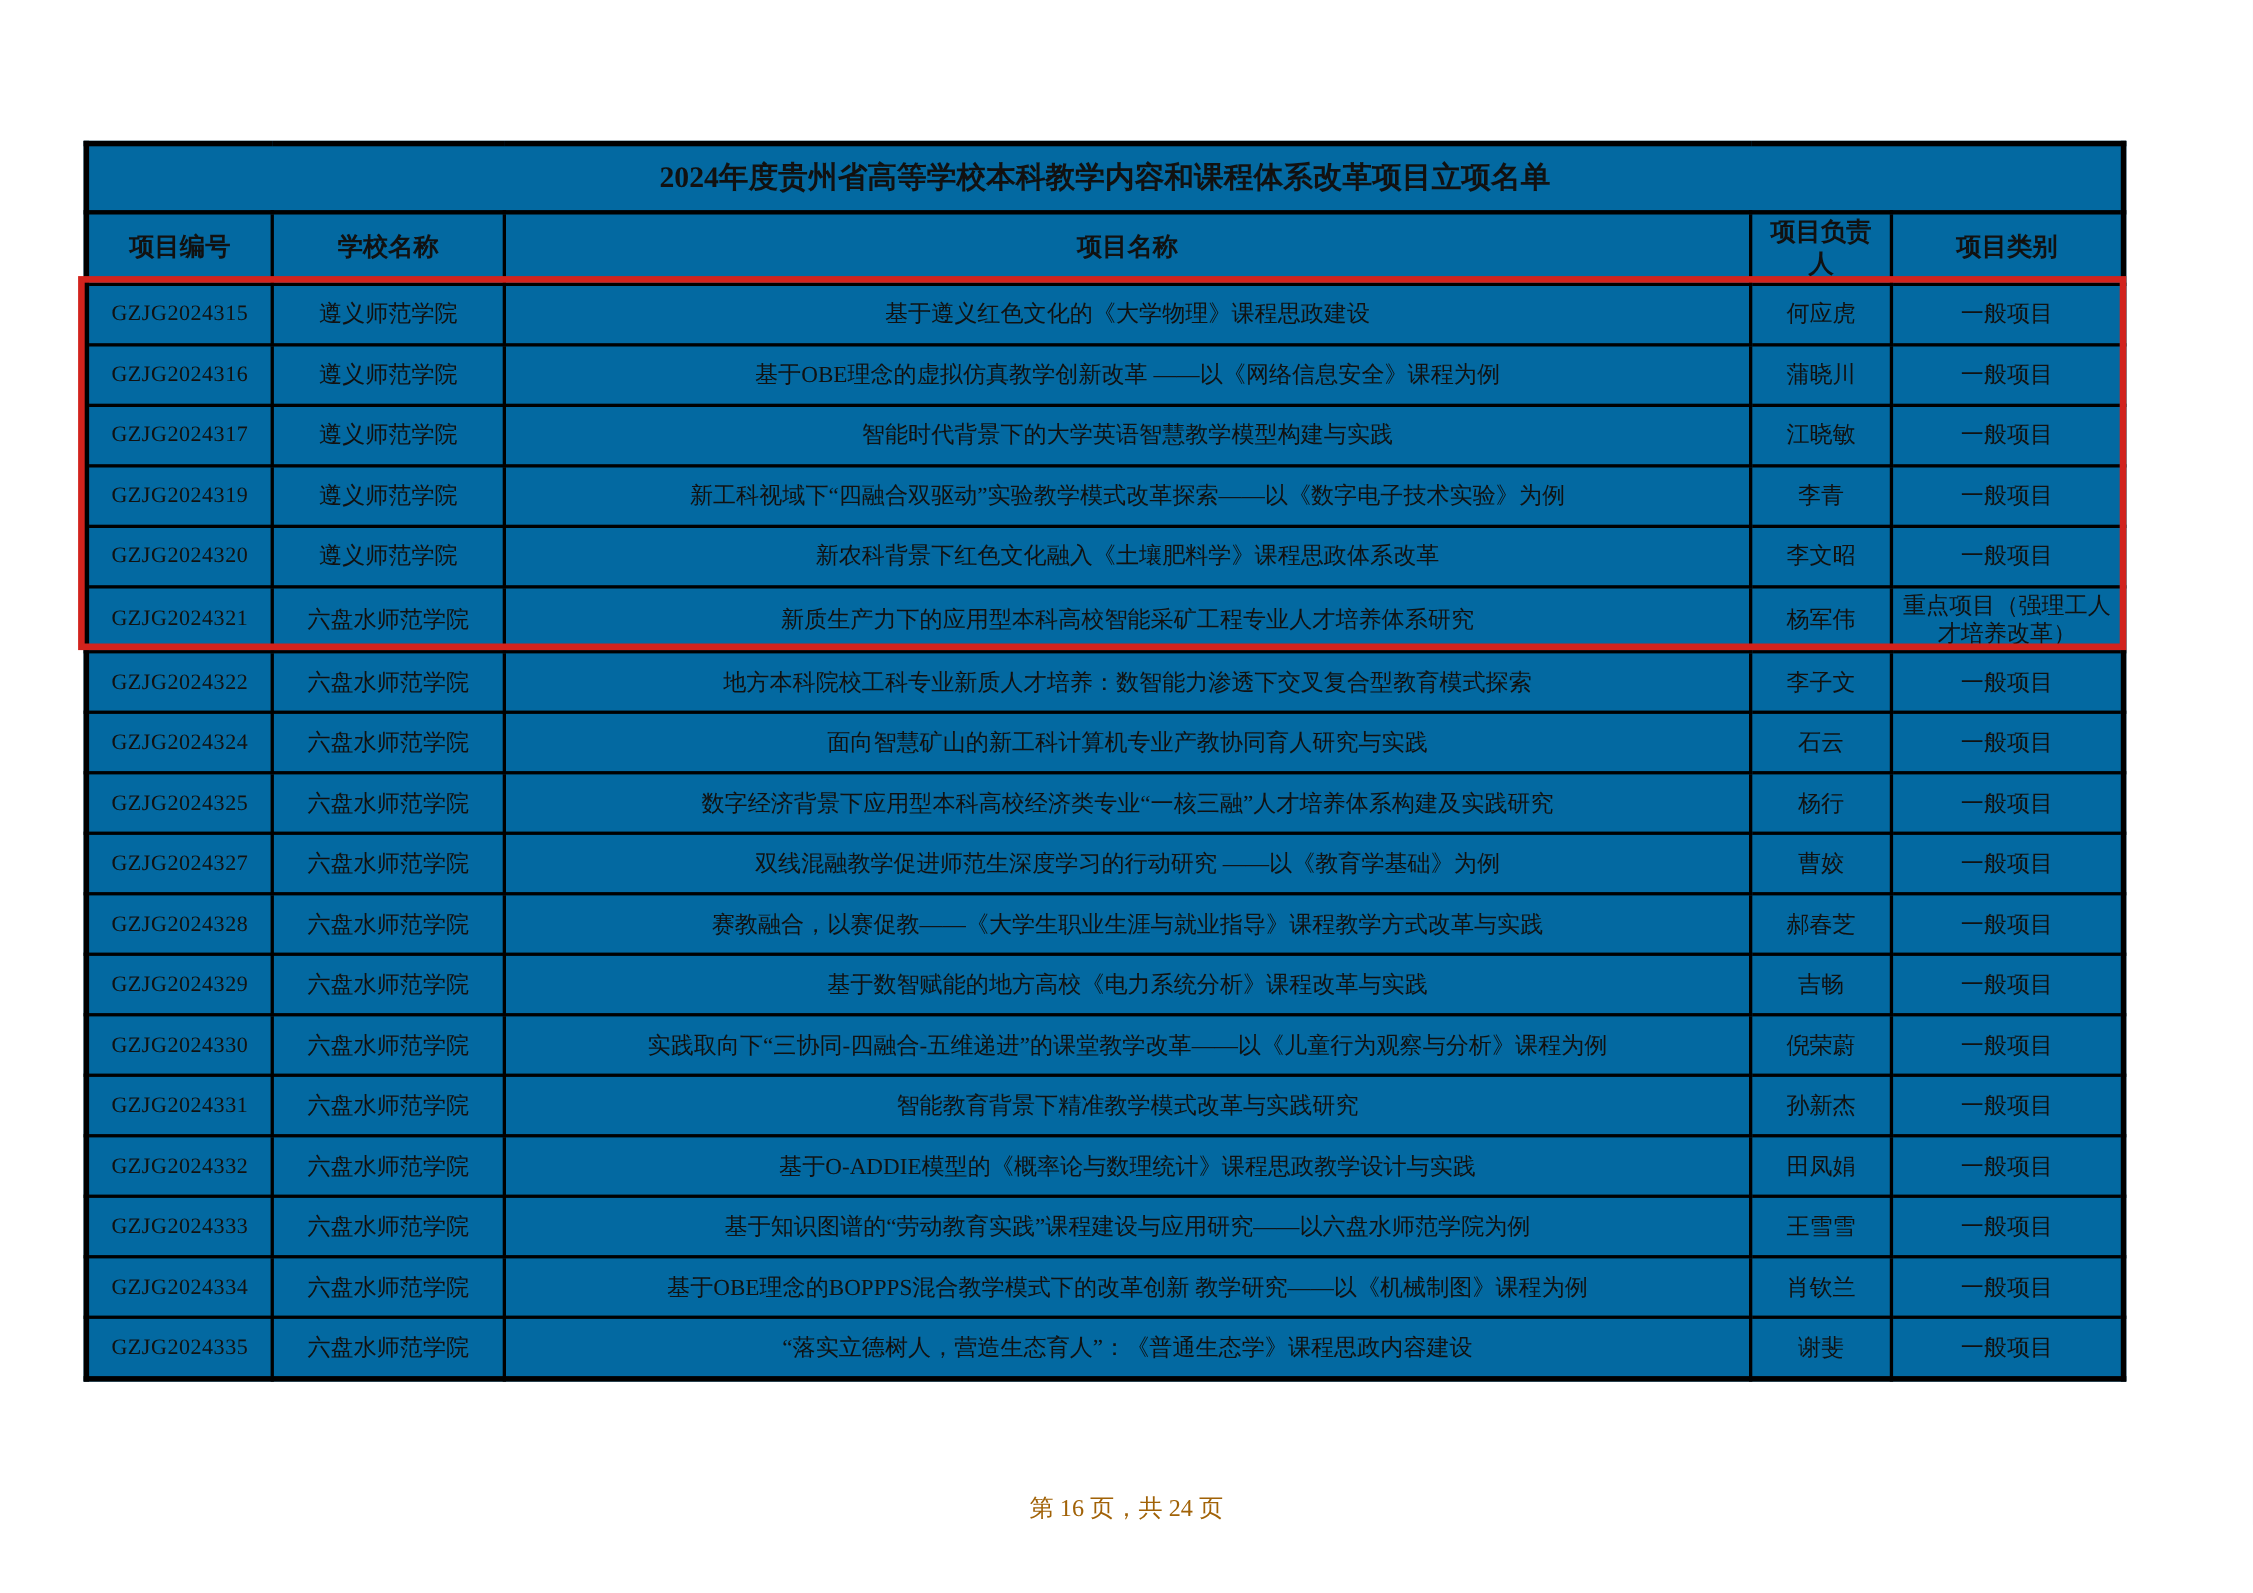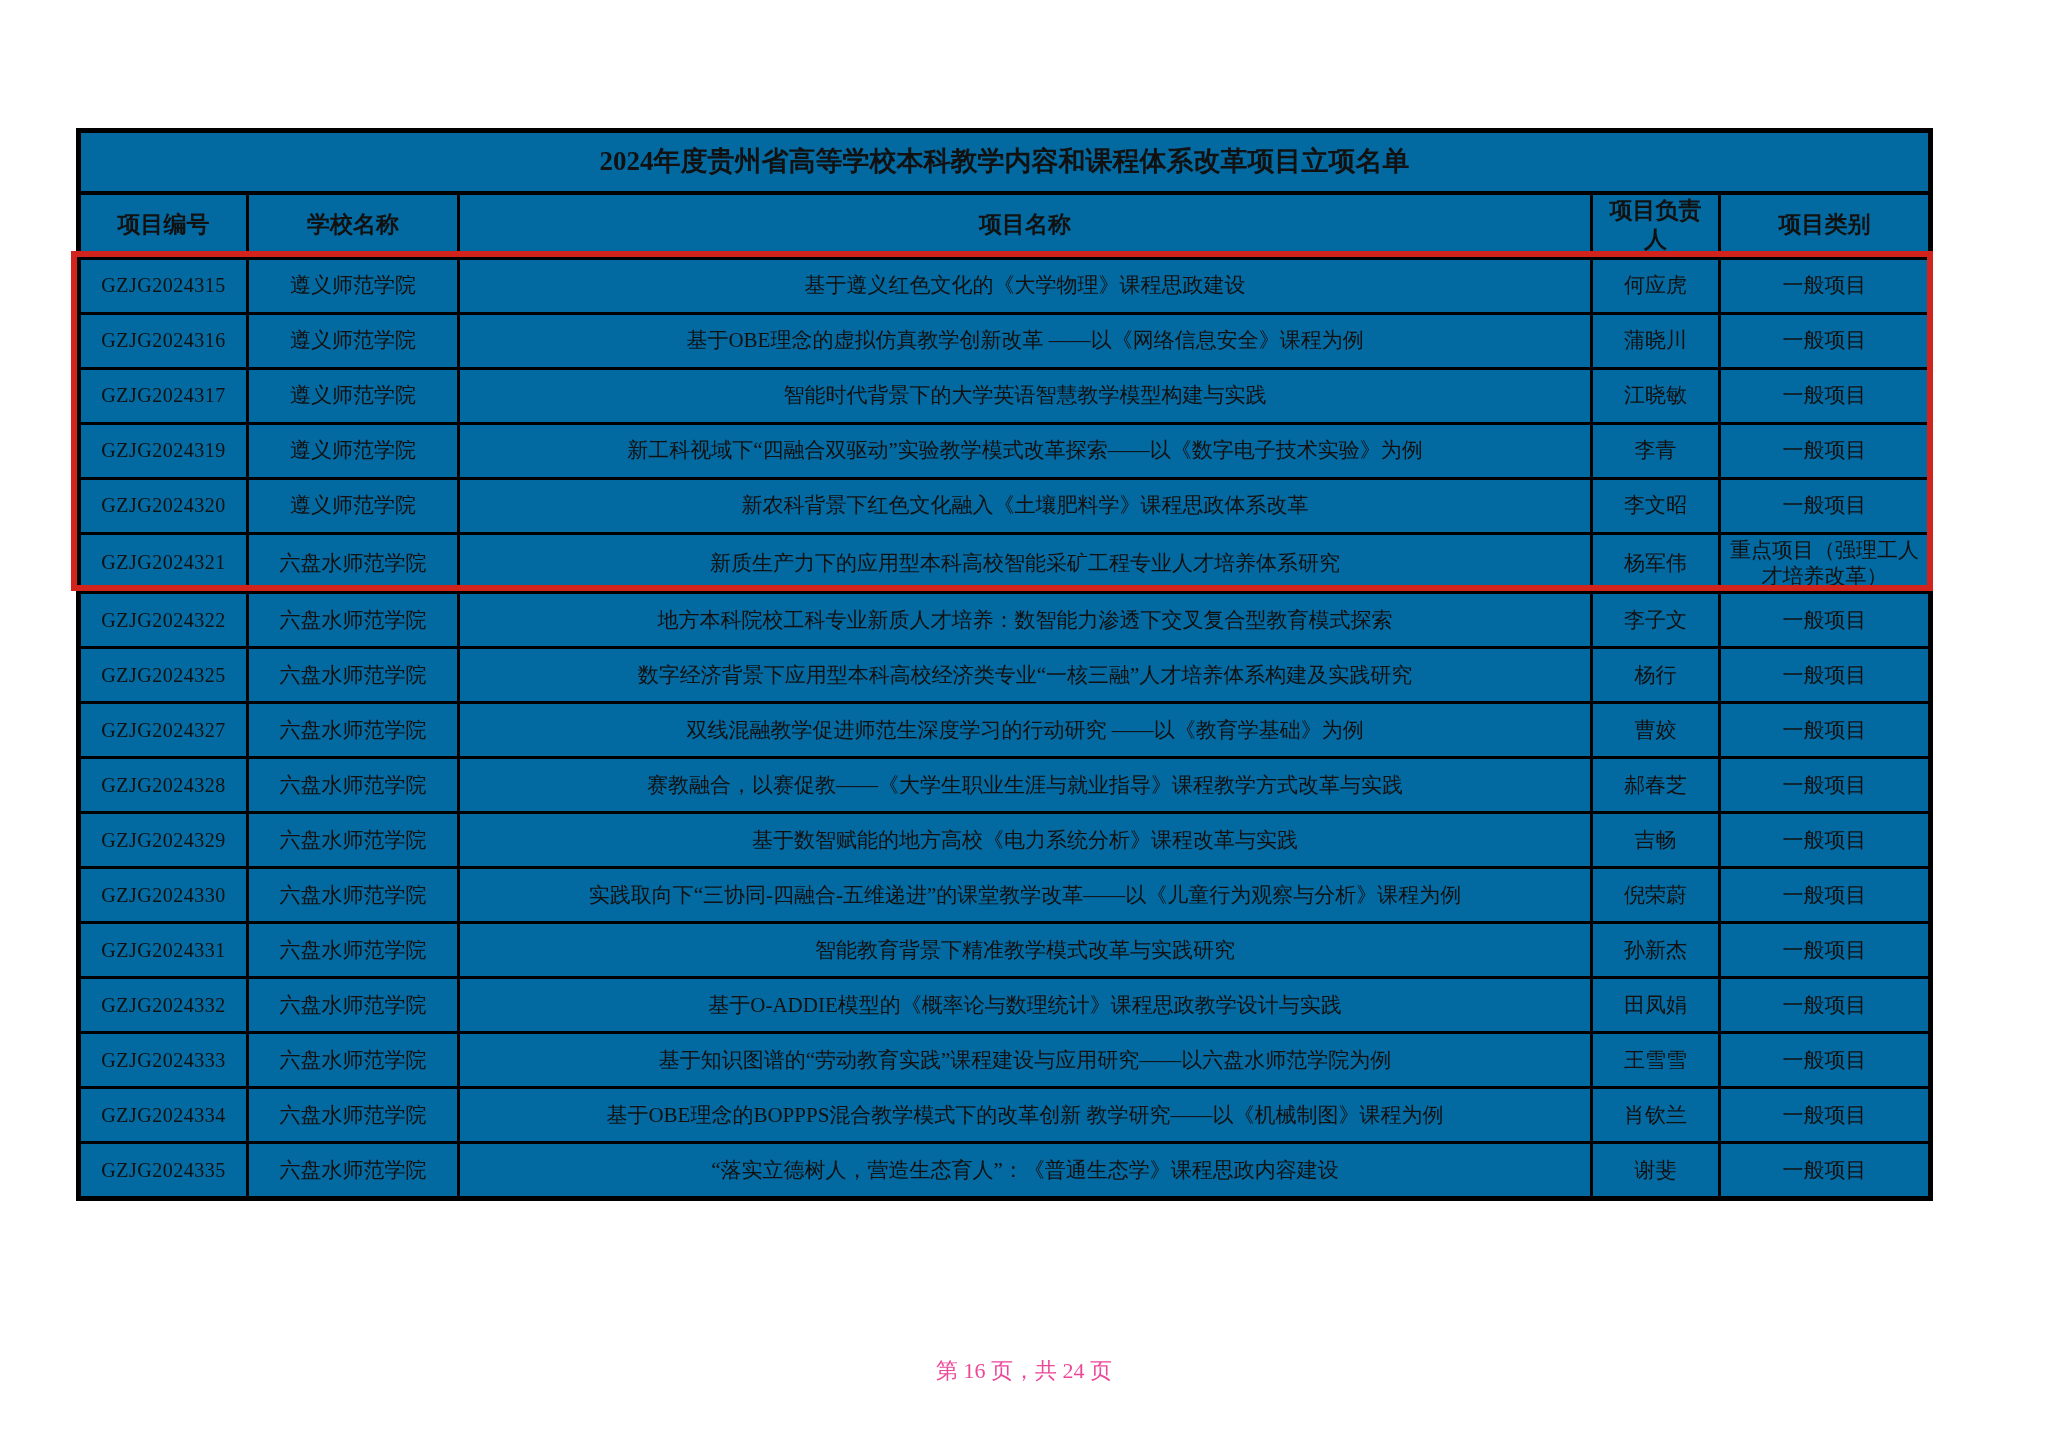--- a/index.html
+++ b/index.html
@@ -62,21 +62,21 @@
     pointer-events: none;
     box-sizing: border-box;
   }
   .footer {
     position: absolute;
     left: 0;
     top: 1356px;
     width: 2048px;
     text-align: center;
     font-size: 22px;
-    color: #ec4899;
+    color: #a16207;
   }
 </style>
 </head>
 <body>
 
 <div class="page">
 
   <div class="table-wrap">
     <table class="doc-table">
       <colgroup>
@@ -142,20 +142,27 @@
     <td class="col-category">重点项目（强理工人才培养改革）</td>
   </tr>
           <tr>
     <td class="col-id">GZJG2024322</td>
     <td class="col-school">六盘水师范学院</td>
     <td class="col-title">地方本科院校工科专业新质人才培养：数智能力渗透下交叉复合型教育模式探索</td>
     <td class="col-leader">李子文</td>
     <td class="col-category">一般项目</td>
   </tr>
           <tr>
+    <td class="col-id">GZJG2024324</td>
+    <td class="col-school">六盘水师范学院</td>
+    <td class="col-title">面向智慧矿山的新工科计算机专业产教协同育人研究与实践</td>
+    <td class="col-leader">石云</td>
+    <td class="col-category">一般项目</td>
+  </tr>
+          <tr>
     <td class="col-id">GZJG2024325</td>
     <td class="col-school">六盘水师范学院</td>
     <td class="col-title">数字经济背景下应用型本科高校经济类专业“一核三融”人才培养体系构建及实践研究</td>
     <td class="col-leader">杨行</td>
     <td class="col-category">一般项目</td>
   </tr>
           <tr>
     <td class="col-id">GZJG2024327</td>
     <td class="col-school">六盘水师范学院</td>
     <td class="col-title">双线混融教学促进师范生深度学习的行动研究 ——以《教育学基础》为例</td>

